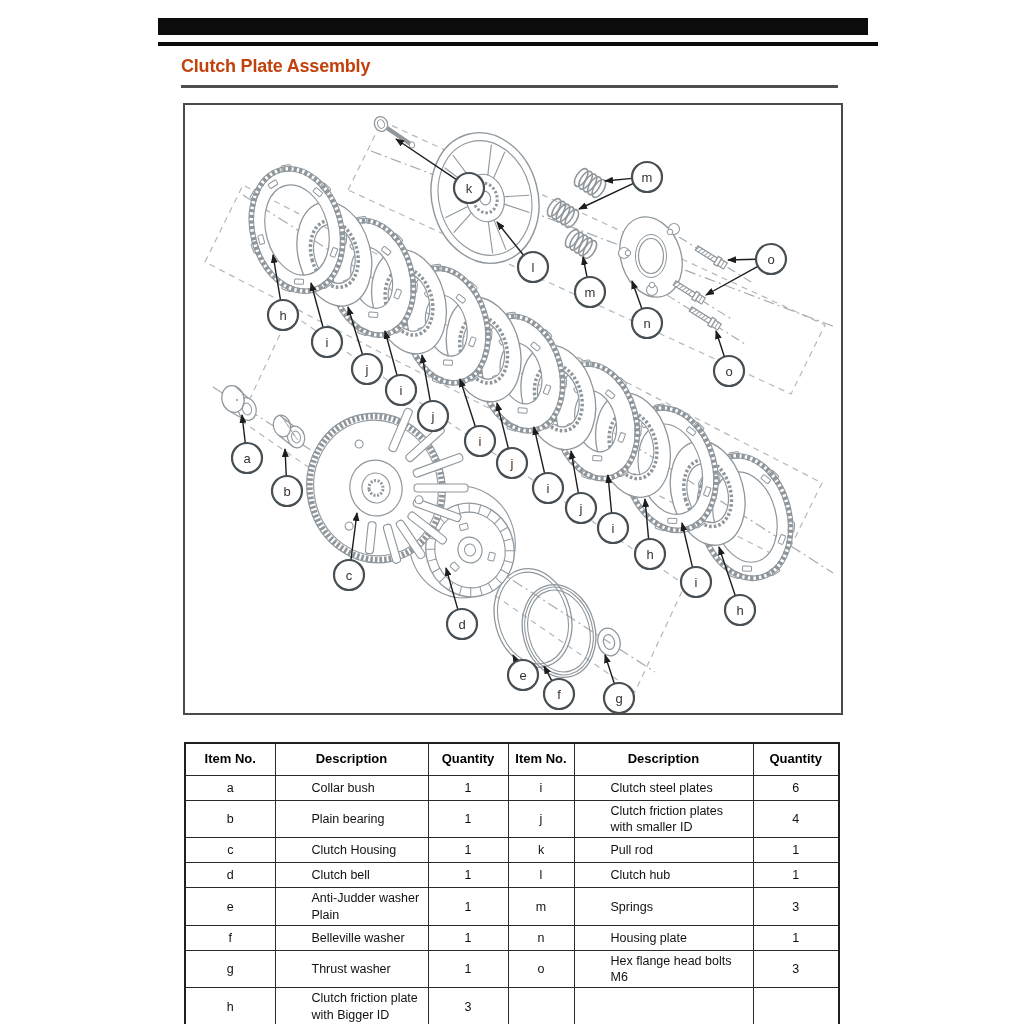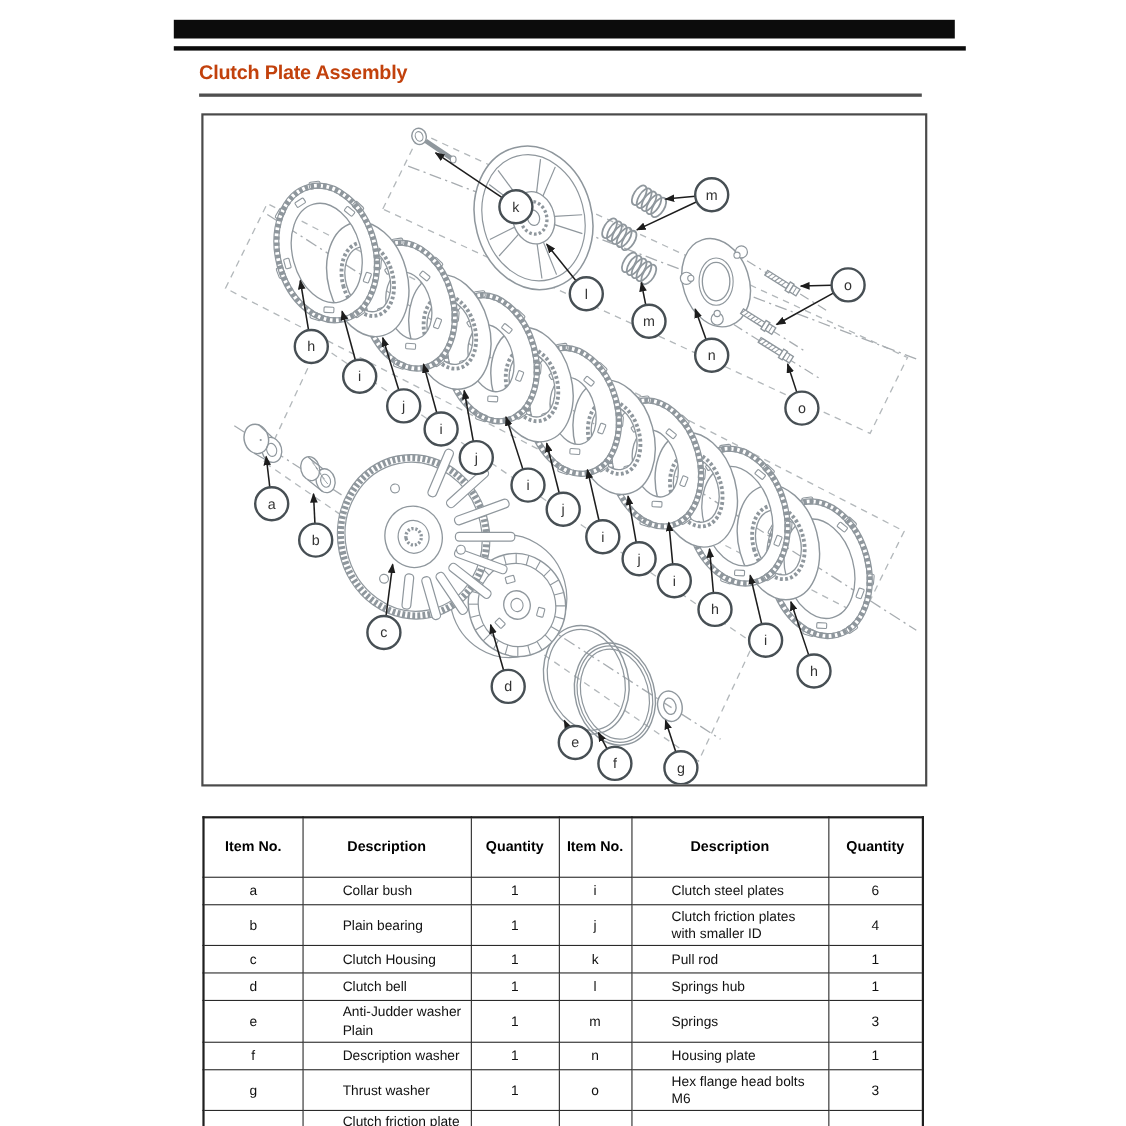--- a/index.html
+++ b/index.html
@@ -9,21 +9,21 @@
   .bar-thin{position:absolute;left:158px;top:42px;width:720px;height:4px;background:#0c0c0c;}
   .page-title{position:absolute;left:181px;top:56px;margin:0;font-size:18px;font-weight:700;
       color:#c2410c;letter-spacing:-0.2px;}
   .title-rule{position:absolute;left:181px;top:85px;width:657px;height:3px;background:#4f4f4f;}
   .figure-box{position:absolute;left:183px;top:103px;width:656px;height:608px;border:2px solid #4a4a4a;background:#fff;}
   .figure-box svg{display:block;width:656px;height:608px;}
   .parts-table{position:absolute;left:184px;top:742px;width:654px;border-collapse:collapse;
       table-layout:fixed;border:2px solid #1f1f1f;font-size:12.5px;}
   .parts-table th,.parts-table td{border:1px solid #2a2a2a;padding:2px 6px;line-height:1.3;
       overflow:hidden;vertical-align:middle;}
-  .parts-table th{font-size:13px;padding:18px 3px;text-align:center;color:#000;}
+  .parts-table th{font-size:13px;padding:7px 3px;text-align:center;color:#000;}
   .parts-table td{height:20px;}
   .parts-table td.c{text-align:center;}
   .parts-table td.l{text-align:left;padding-left:36px;}
 </style>
 </head>
 <body>
 
 <div class="bar-thick"></div>
 <div class="bar-thin"></div>
 <h1 class="page-title">Clutch Plate Assembly</h1>
@@ -591,34 +591,34 @@
         <td class="c">1</td>
         <td class="c">k</td>
         <td class="l">Pull rod</td>
         <td class="c">1</td>
       </tr>
       <tr>
         <td class="c">d</td>
         <td class="l">Clutch bell</td>
         <td class="c">1</td>
         <td class="c">l</td>
-        <td class="l">Springs hub</td>
+        <td class="l">Clutch hub</td>
         <td class="c">1</td>
       </tr>
       <tr>
         <td class="c">e</td>
         <td class="l">Anti-Judder washer Plain</td>
         <td class="c">1</td>
         <td class="c">m</td>
         <td class="l">Springs</td>
         <td class="c">3</td>
       </tr>
       <tr>
         <td class="c">f</td>
-        <td class="l">Description washer</td>
+        <td class="l">Belleville washer</td>
         <td class="c">1</td>
         <td class="c">n</td>
         <td class="l">Housing plate</td>
         <td class="c">1</td>
       </tr>
       <tr>
         <td class="c">g</td>
         <td class="l">Thrust washer</td>
         <td class="c">1</td>
         <td class="c">o</td>

